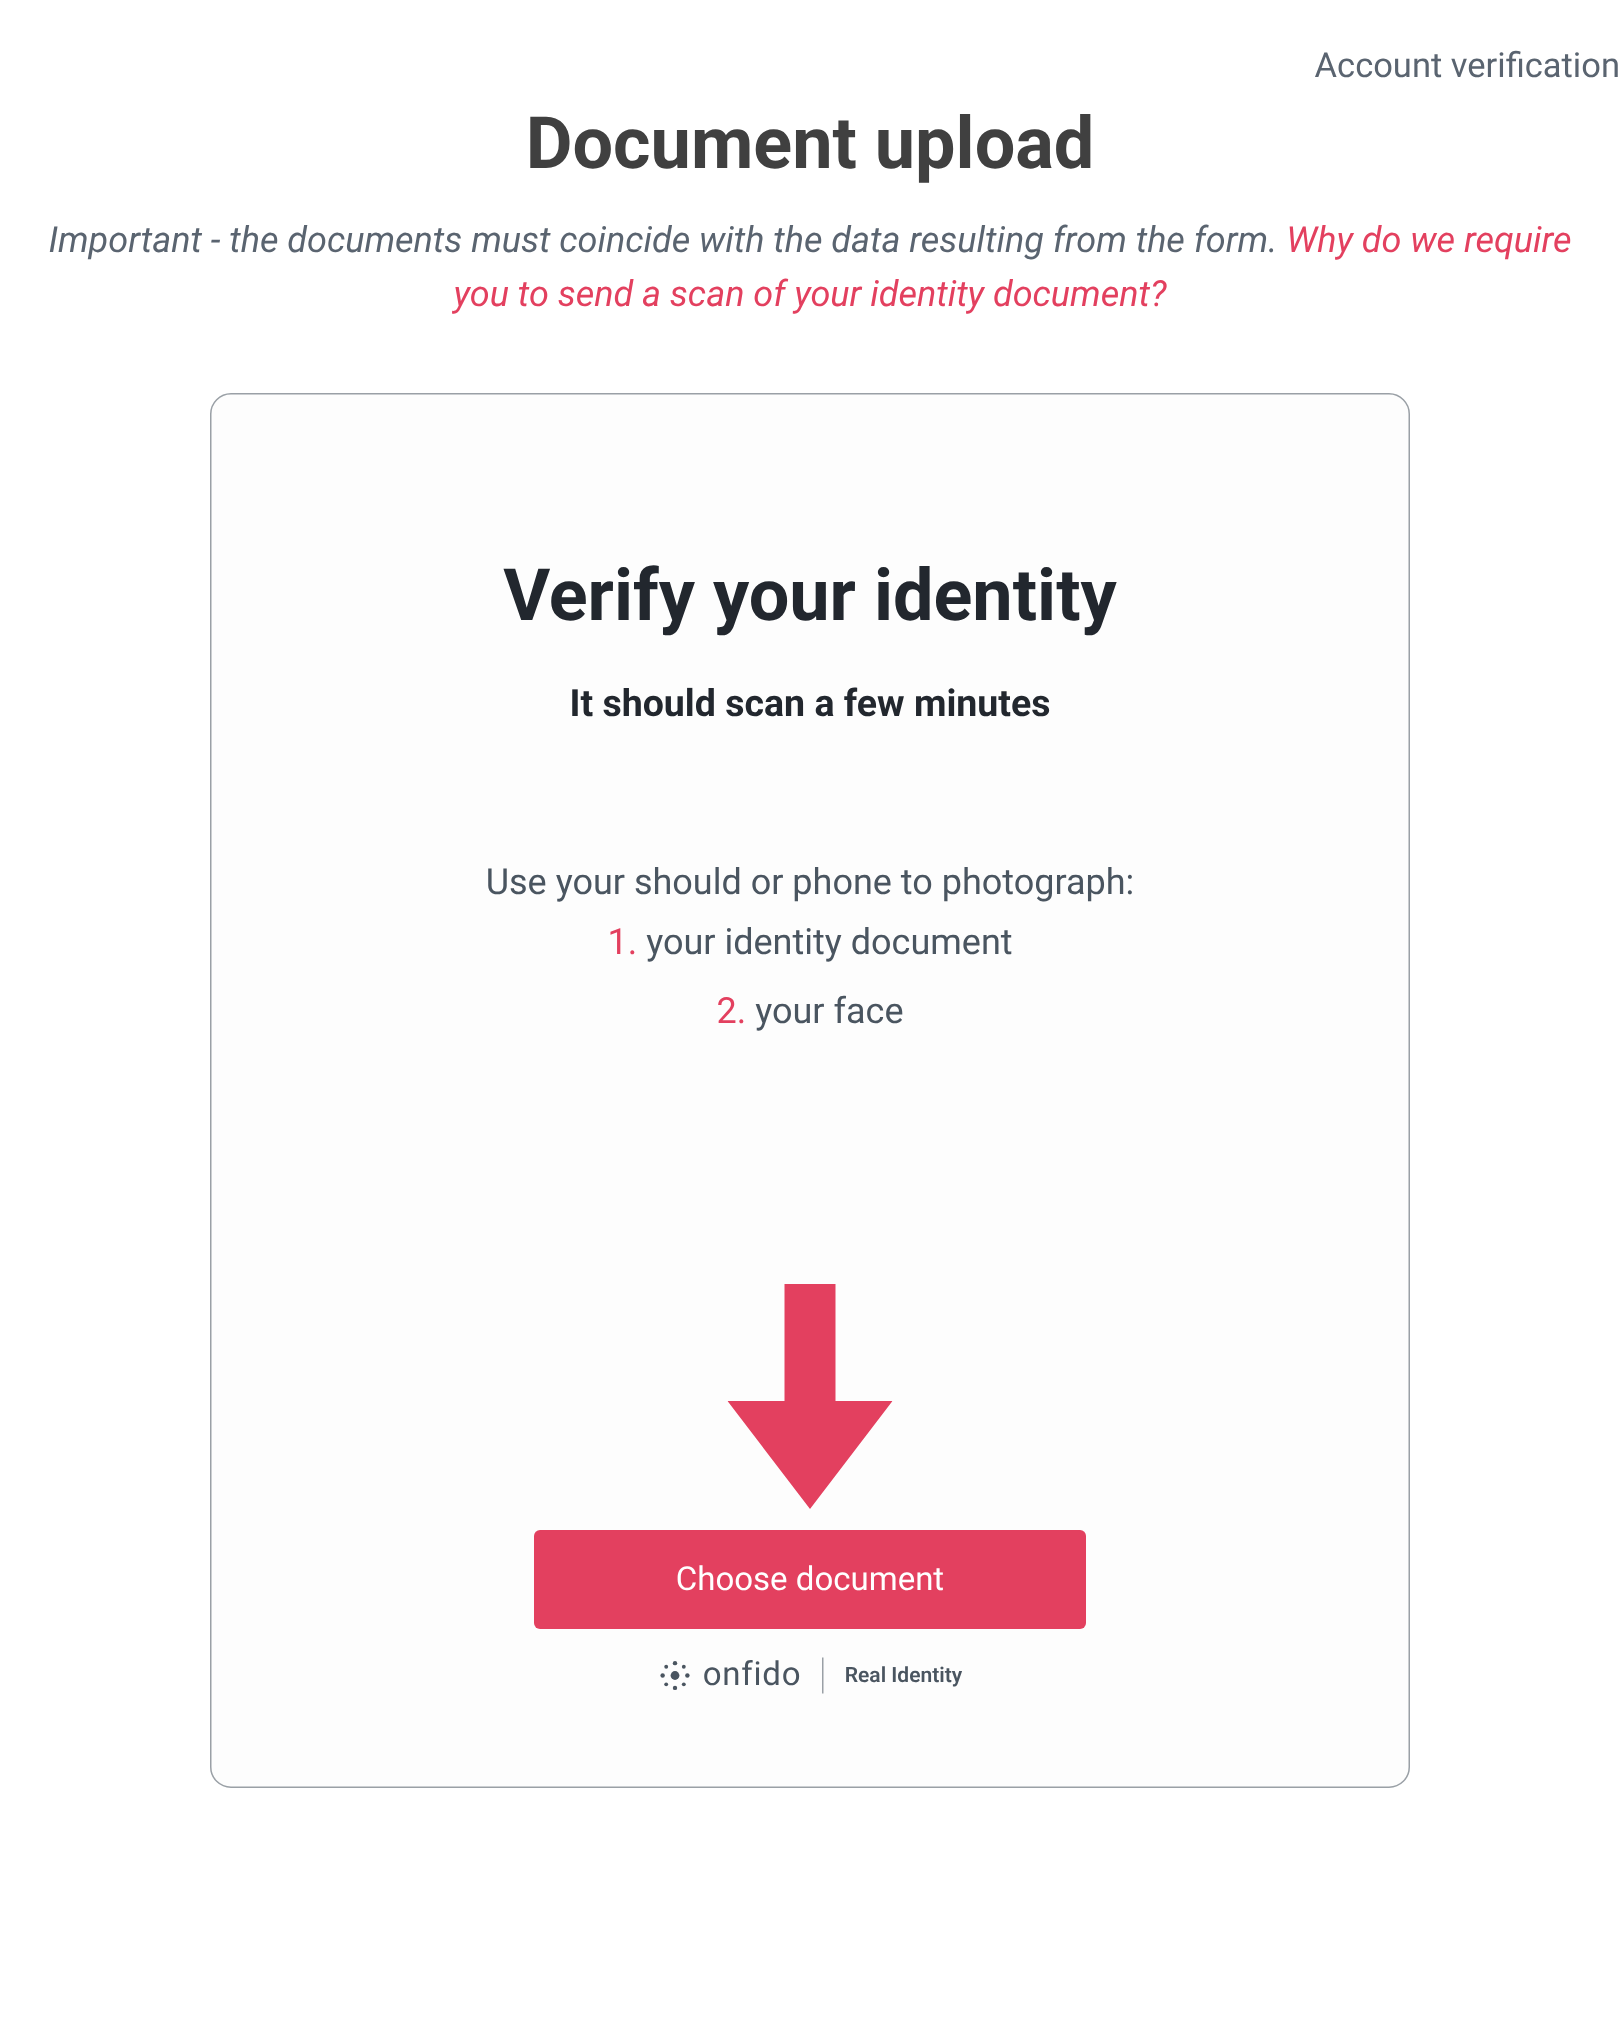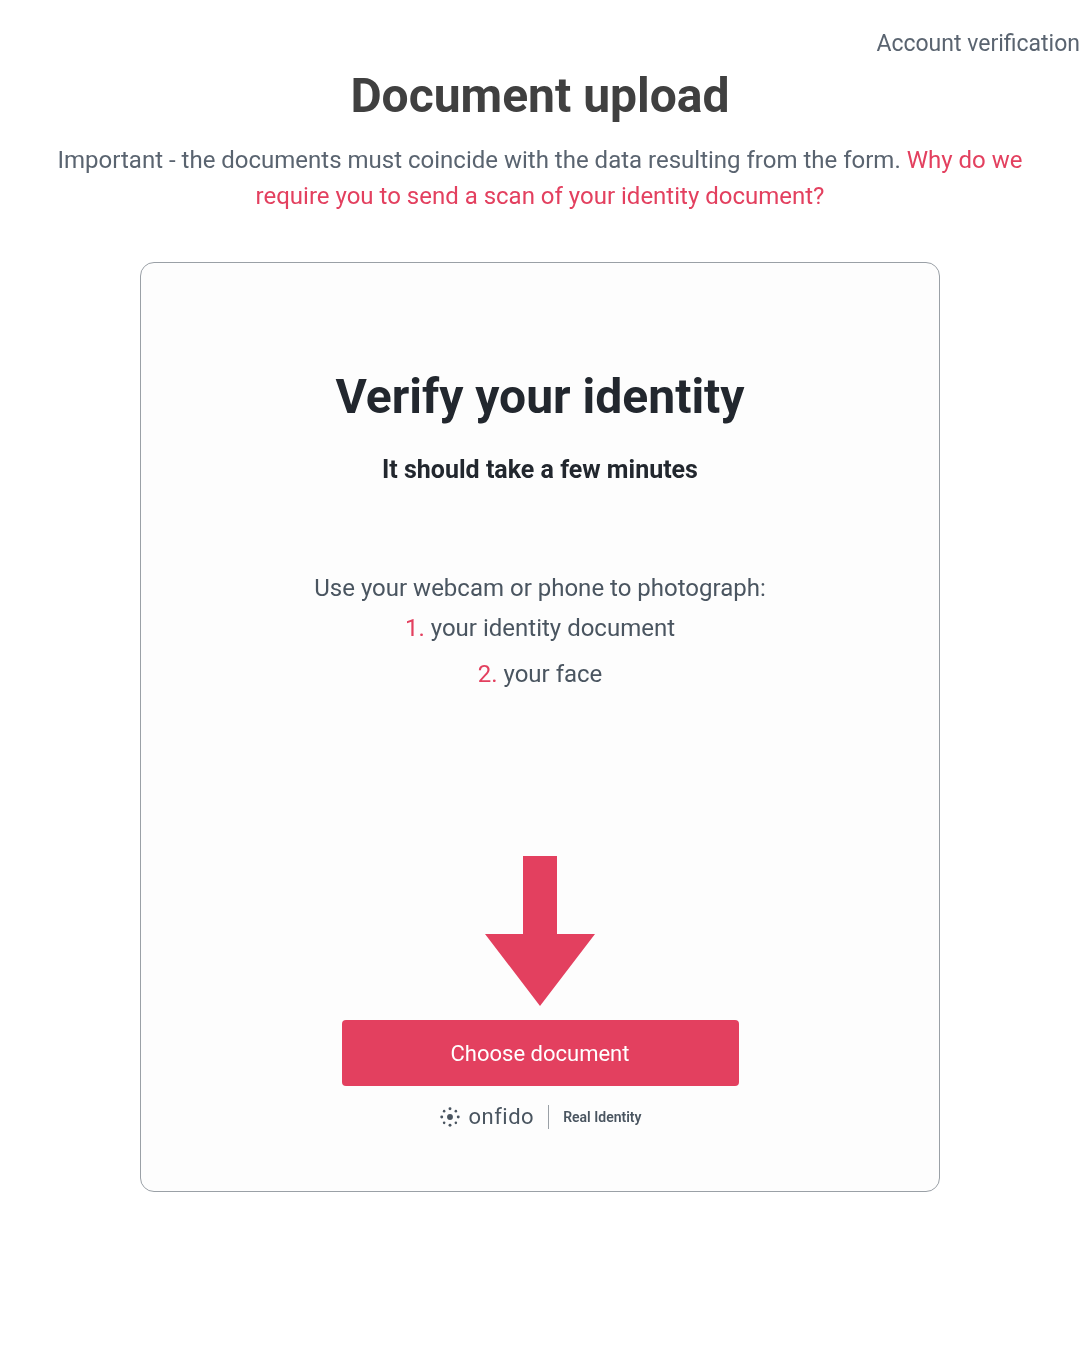--- a/index.html
+++ b/index.html
@@ -33,20 +33,21 @@
       color: #404040;
       margin-bottom: 18px;
     }
     .important-line {
       text-align: center;
       font-size: 24px;
       color: #5a6470;
       line-height: 1.5;
       padding: 0 20px;
       margin-bottom: 48px;
+      font-style: italic;
     }
     .important-link {
       color: #e3405f;
       cursor: pointer;
     }
     .card {
       width: 800px;
       margin: 0 auto;
       border: 1px solid #9aa0a6;
       border-radius: 14px;
@@ -89,21 +90,21 @@
       color: #e3405f;
     }
     .arrow-wrap {
       margin-top: 150px;
       margin-bottom: 14px;
     }
     .arrow-wrap svg {
       display: block;
     }
     .choose-button {
-      width: 397px;
+      width: 368px;
       height: 66px;
       background: #e3405f;
       color: #ffffff;
       border: none;
       border-radius: 4px;
       font-size: 22px;
       font-family: inherit;
       cursor: pointer;
       margin-bottom: 18px;
     }
@@ -140,24 +141,24 @@
 
 <div class="page-container">
   <div class="overline">Account verification</div>
   <h1 class="page-title">Document upload</h1>
   <p class="important-line">
     <span>Important - the documents must coincide with the data resulting from the form. </span><span class="important-link">Why do we require you to send a scan of your identity document?</span>
   </p>
 
   <div class="card">
     <h2 class="card-title">Verify your identity</h2>
-    <div class="card-subtitle">It should take a few minutes</div>
+    <div class="card-subtitle">It should scan a few minutes</div>
 
     <div class="instructions">
-      <div class="instructions-lead">Use your webcam or phone to photograph:</div>
+      <div class="instructions-lead">Use your should or phone to photograph:</div>
       <div class="step-line">
         <span class="step-number">1.</span><span> your identity document</span>
       </div>
       <div class="step-line">
         <span class="step-number">2.</span><span> your face</span>
       </div>
     </div>
 
     <div class="arrow-wrap">
       <svg width="110" height="150" viewBox="0 0 110 150">

